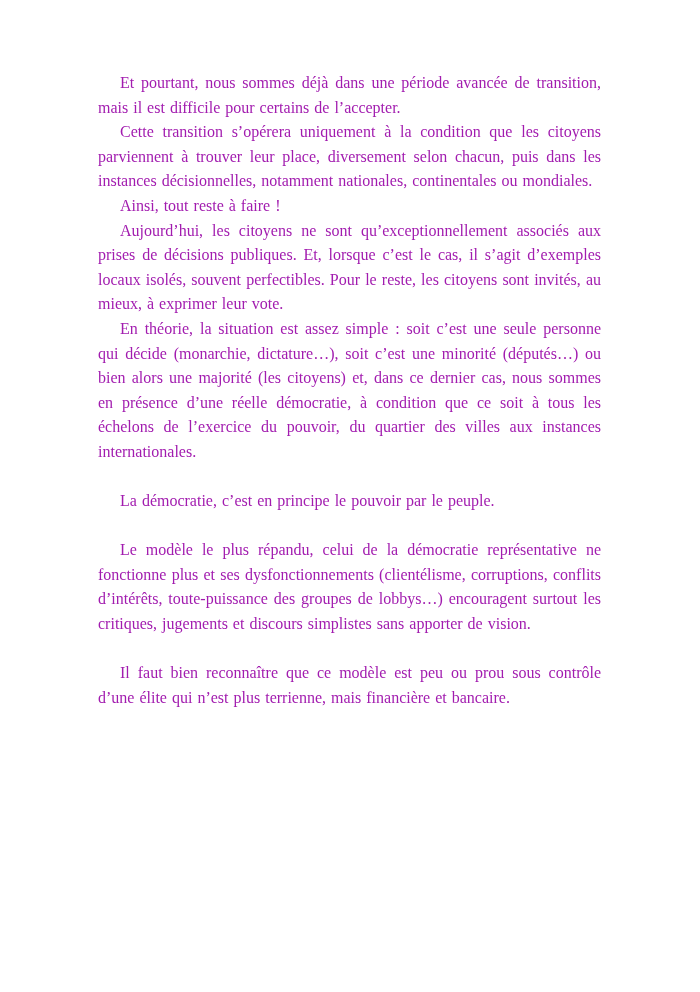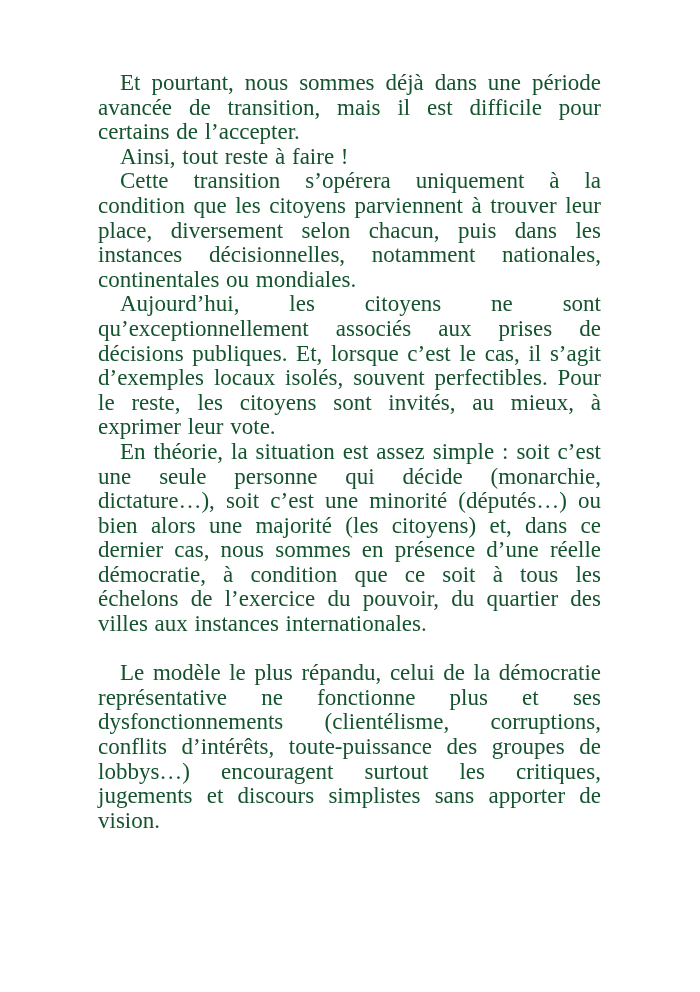--- a/index.html
+++ b/index.html
@@ -11,40 +11,42 @@
     position: relative;
     width: 700px;
     height: 992px;
     background: #ffffff;
     box-sizing: border-box;
     padding: 71px 99px 0 98px;
     overflow: hidden;
   }
   .text-block {
     font-family: "Liberation Serif", "DejaVu Serif", serif;
-    font-size: 23px;
+    font-size: 16px;
     line-height: 24.6px;
-    color: #14532d;
+    color: #a21caf;
     text-align: justify;
   }
   .text-block p {
     margin: 0;
     padding: 0;
     text-indent: 22px;
     word-spacing: 1px;
   }
   .text-block p.gap-before {
     margin-top: 24.6px;
   }
 </style>
 </head>
 <body>
 
 <div class="book-page">
   <div class="text-block">
     <p>Et pourtant, nous sommes déjà dans une période avancée de transition, mais il est difficile pour certains de l’accepter.</p>
+    <p>Cette transition s’opérera uniquement à la condition que les citoyens parviennent à trouver leur place, diversement selon chacun, puis dans les instances décisionnelles, notamment nationales, continentales ou mondiales.</p>
     <p>Ainsi, tout reste à faire !</p>
-    <p>Cette transition s’opérera uniquement à la condition que les citoyens parviennent à trouver leur place, diversement selon chacun, puis dans les instances décisionnelles, notamment nationales, continentales ou mondiales.</p>
     <p>Aujourd’hui, les citoyens ne sont qu’exceptionnellement associés aux prises de décisions publiques. Et, lorsque c’est le cas, il s’agit d’exemples locaux isolés, souvent perfectibles. Pour le reste, les citoyens sont invités, au mieux, à exprimer leur vote.</p>
     <p>En théorie, la situation est assez simple : soit c’est une seule personne qui décide (monarchie, dictature…), soit c’est une minorité (députés…) ou bien alors une majorité (les citoyens) et, dans ce dernier cas, nous sommes en présence d’une réelle démocratie, à condition que ce soit à tous les échelons de l’exercice du pouvoir, du quartier des villes aux instances internationales.</p>
+    <p class="gap-before">La démocratie, c’est en principe le pouvoir par le peuple.</p>
     <p class="gap-before">Le modèle le plus répandu, celui de la démocratie représentative ne fonctionne plus et ses dysfonctionnements (clientélisme, corruptions, conflits d’intérêts, toute-puissance des groupes de lobbys…) encouragent surtout les critiques, jugements et discours simplistes sans apporter de vision.</p>
+    <p class="gap-before">Il faut bien reconnaître que ce modèle est peu ou prou sous contrôle d’une élite qui n’est plus terrienne, mais financière et bancaire.</p>
   </div>
 </div>
 
 </body></html>

